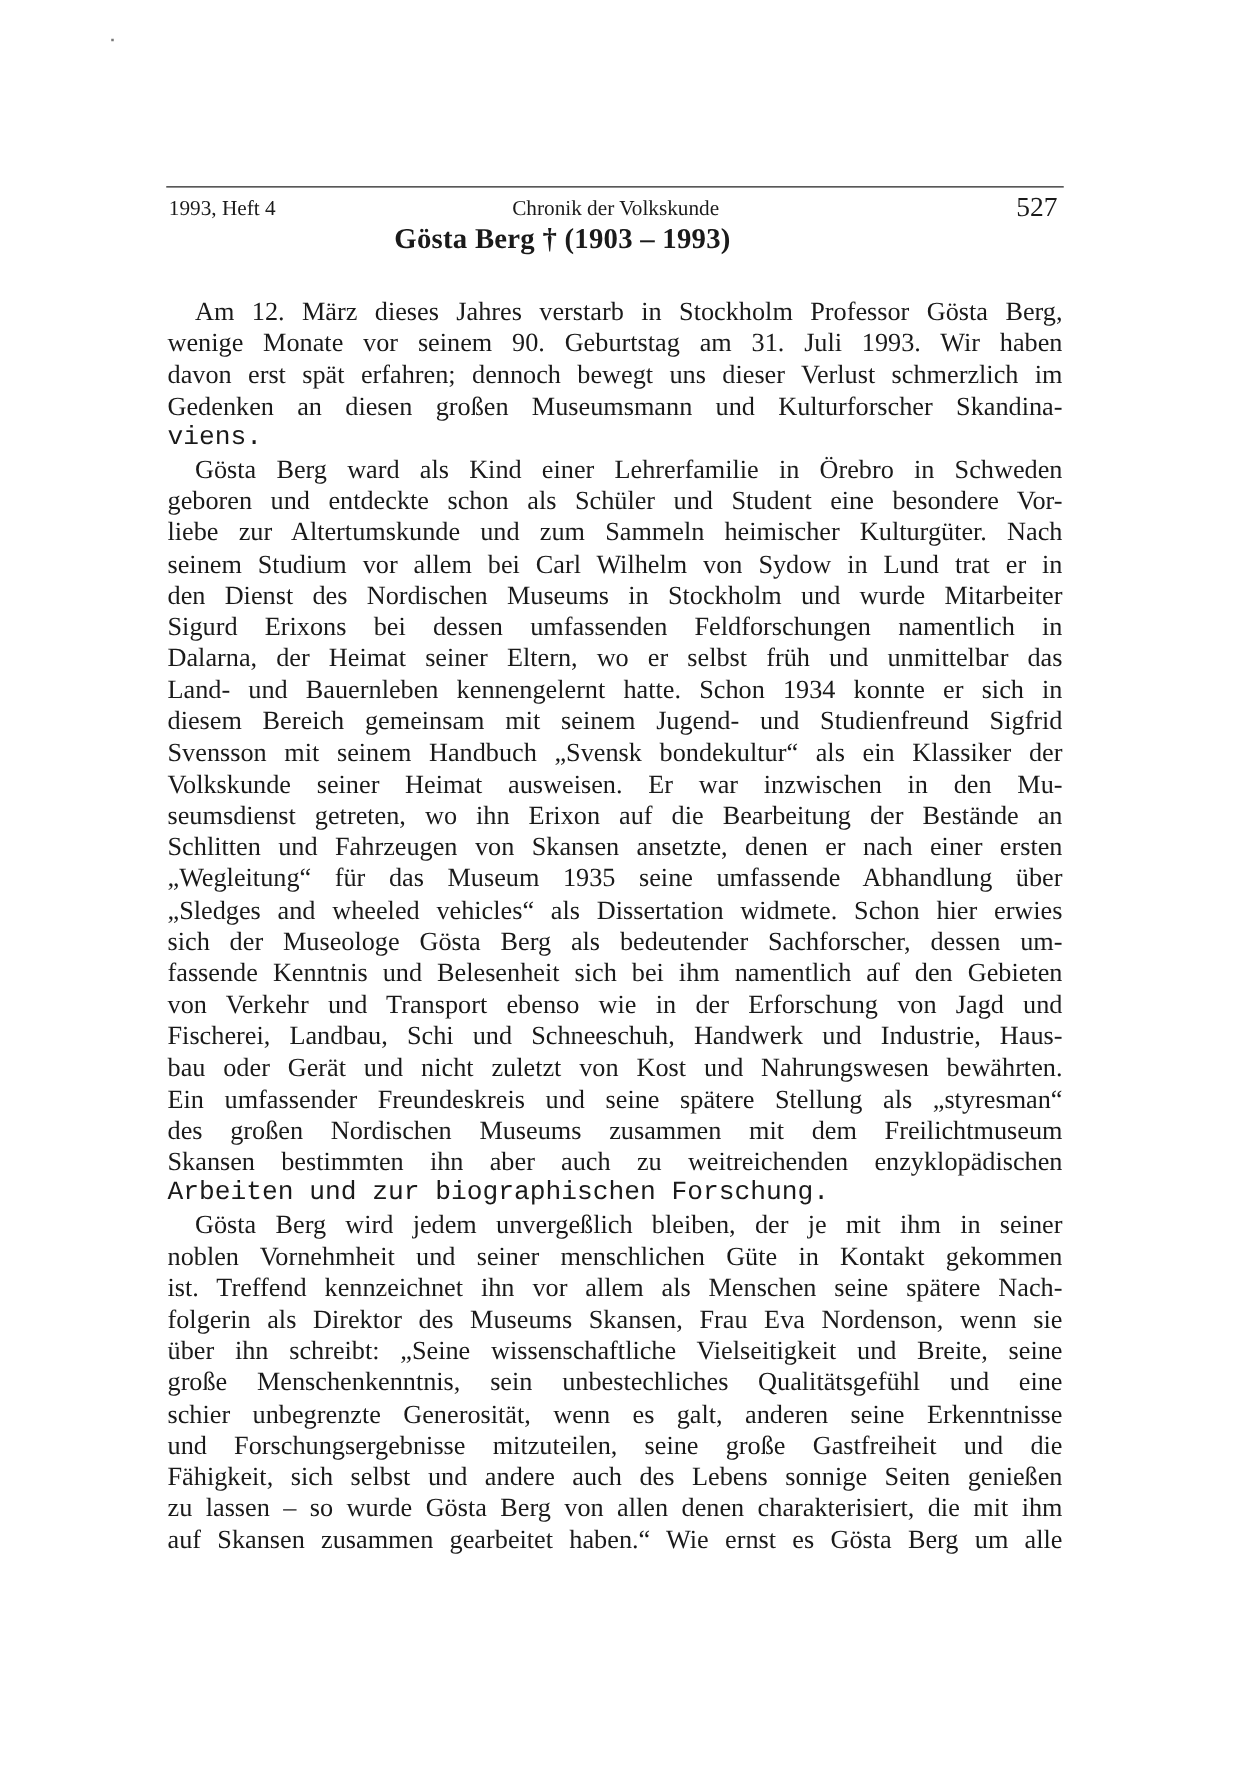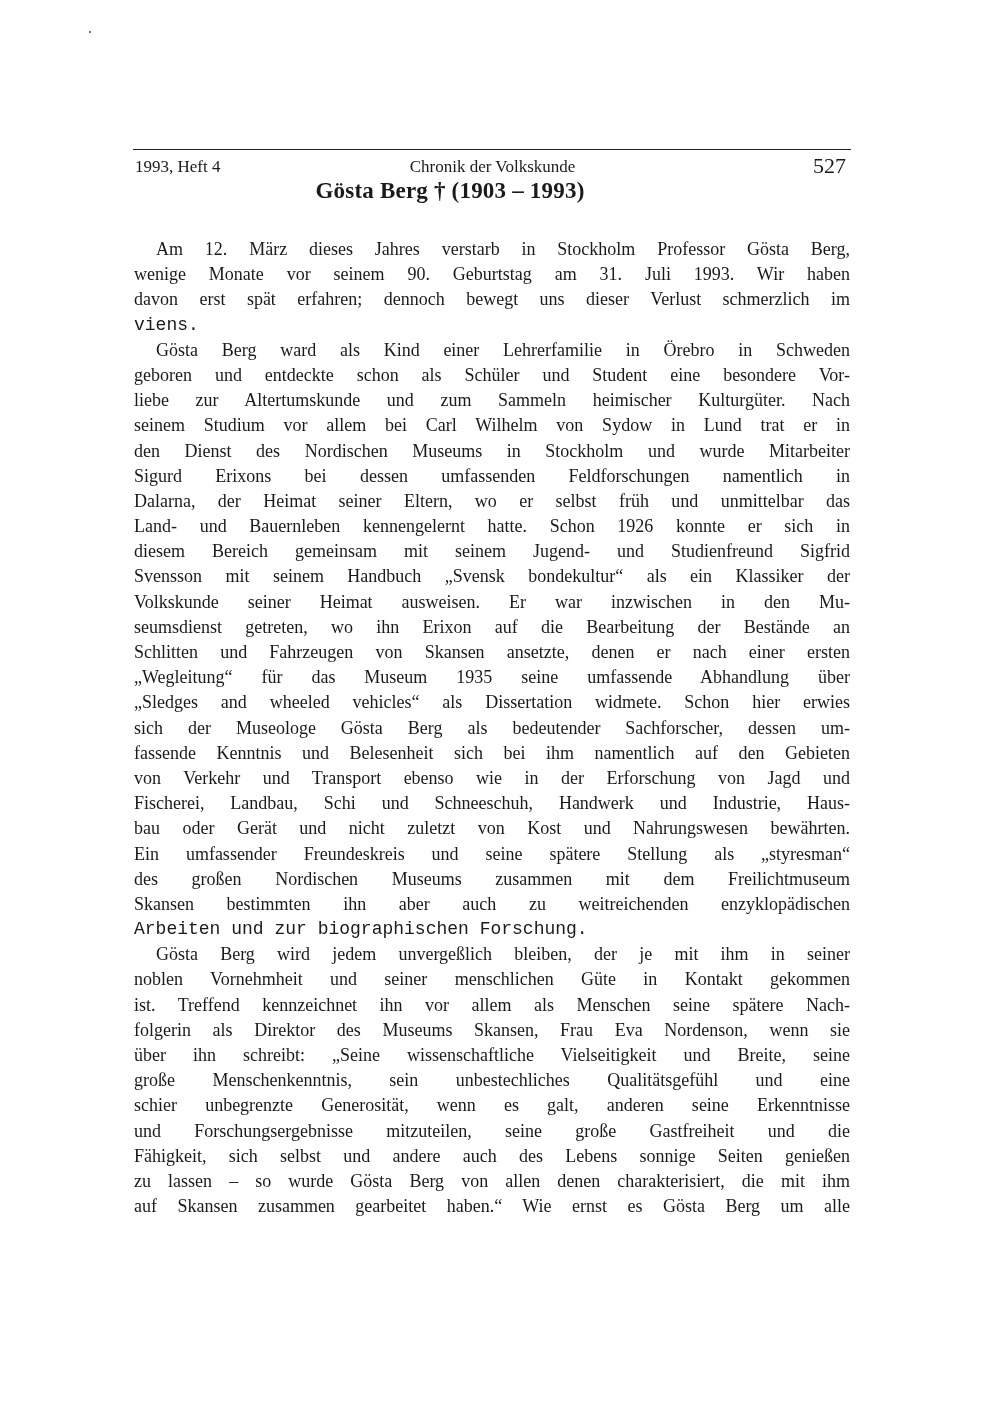--- a/index.html
+++ b/index.html
@@ -67,21 +67,21 @@
       text-align: center;
       font-size: 23px;
       font-weight: bold;
       letter-spacing: 0.2px;
     }
     .body-text {
       position: absolute;
       left: 134px;
       top: 237px;
       width: 716px;
-      font-size: 18px;
+      font-size: 21px;
     }
     .ln {
       display: block;
       height: 25.2px;
       line-height: 25.2px;
       text-align: justify;
       text-align-last: justify;
       white-space: nowrap;
       overflow: visible;
     }
@@ -107,32 +107,33 @@
 <div class="rule"></div>
 
 <div class="title">Gösta Berg † (1903 – 1993)</div>
 
 <div class="body-text">
 
   <div>
     <span class="ln indent">Am 12. März dieses Jahres verstarb in Stockholm Professor Gösta Berg,</span>
     <span class="ln">wenige Monate vor seinem 90. Geburtstag am 31. Juli 1993. Wir haben</span>
     <span class="ln">davon erst spät erfahren; dennoch bewegt uns dieser Verlust schmerzlich im</span>
+    <span class="ln">Gedenken an diesen großen Museumsmann und Kulturforscher Skandina-</span>
     <span class="ln last">viens.</span>
   </div>
 
   <div>
     <span class="ln indent">Gösta Berg ward als Kind einer Lehrerfamilie in Örebro in Schweden</span>
     <span class="ln">geboren und entdeckte schon als Schüler und Student eine besondere Vor-</span>
     <span class="ln">liebe zur Altertumskunde und zum Sammeln heimischer Kulturgüter. Nach</span>
     <span class="ln">seinem Studium vor allem bei Carl Wilhelm von Sydow in Lund trat er in</span>
     <span class="ln">den Dienst des Nordischen Museums in Stockholm und wurde Mitarbeiter</span>
     <span class="ln">Sigurd Erixons bei dessen umfassenden Feldforschungen namentlich in</span>
     <span class="ln">Dalarna, der Heimat seiner Eltern, wo er selbst früh und unmittelbar das</span>
-    <span class="ln">Land- und Bauernleben kennengelernt hatte. Schon 1926 konnte er sich in</span>
+    <span class="ln">Land- und Bauernleben kennengelernt hatte. Schon 1934 konnte er sich in</span>
     <span class="ln">diesem Bereich gemeinsam mit seinem Jugend- und Studienfreund Sigfrid</span>
     <span class="ln">Svensson mit seinem Handbuch „Svensk bondekultur“ als ein Klassiker der</span>
     <span class="ln">Volkskunde seiner Heimat ausweisen. Er war inzwischen in den Mu-</span>
     <span class="ln">seumsdienst getreten, wo ihn Erixon auf die Bearbeitung der Bestände an</span>
     <span class="ln">Schlitten und Fahrzeugen von Skansen ansetzte, denen er nach einer ersten</span>
     <span class="ln">„Wegleitung“ für das Museum 1935 seine umfassende Abhandlung über</span>
     <span class="ln">„Sledges and wheeled vehicles“ als Dissertation widmete. Schon hier erwies</span>
     <span class="ln">sich der Museologe Gösta Berg als bedeutender Sachforscher, dessen um-</span>
     <span class="ln">fassende Kenntnis und Belesenheit sich bei ihm namentlich auf den Gebieten</span>
     <span class="ln">von Verkehr und Transport ebenso wie in der Erforschung von Jagd und</span>

